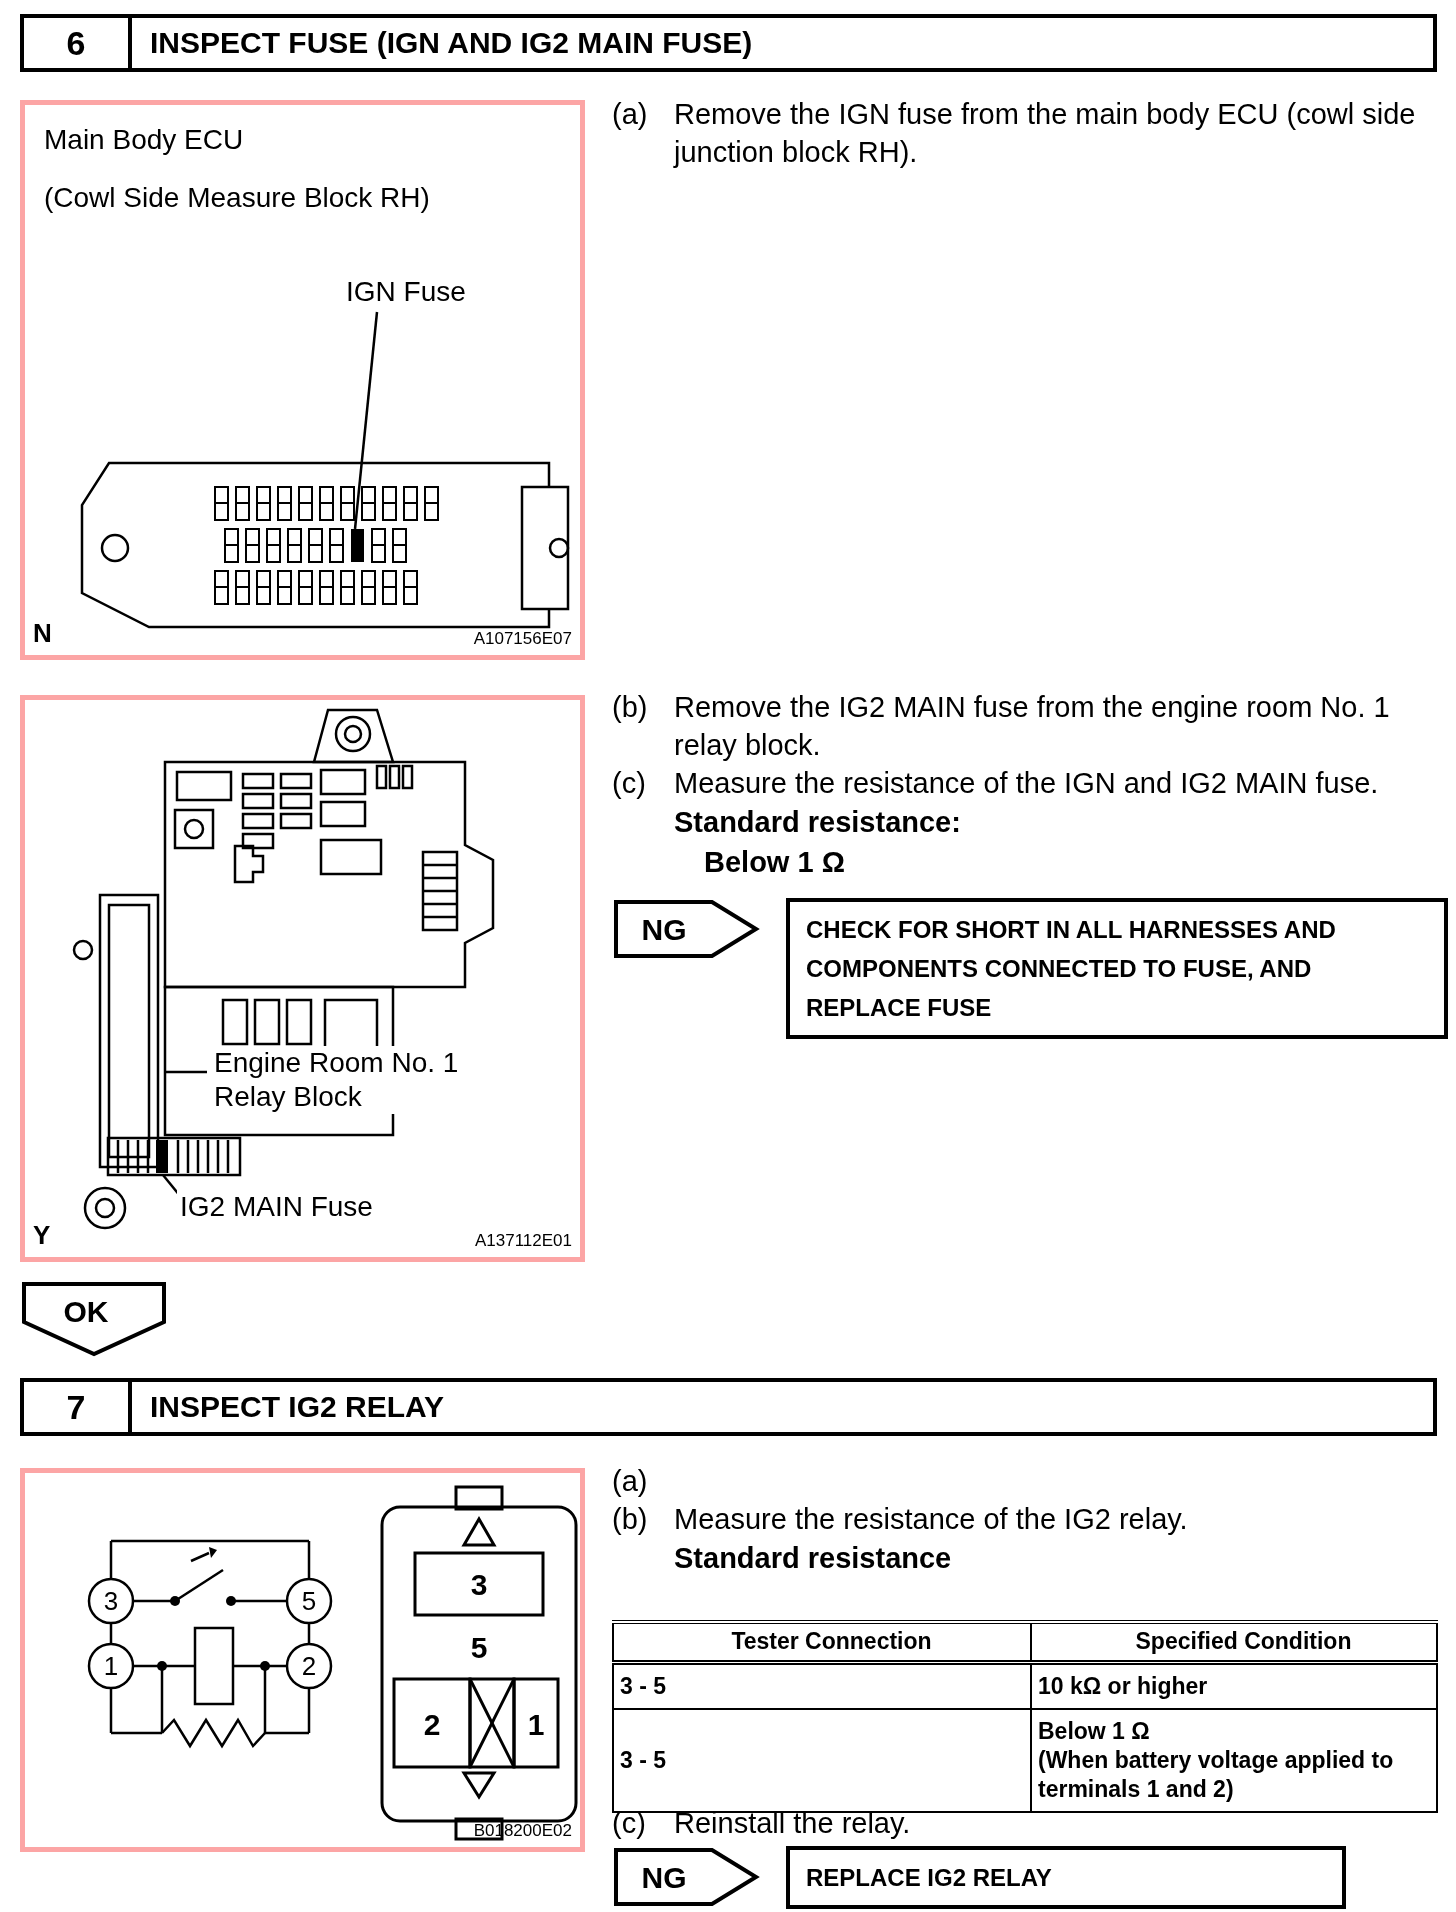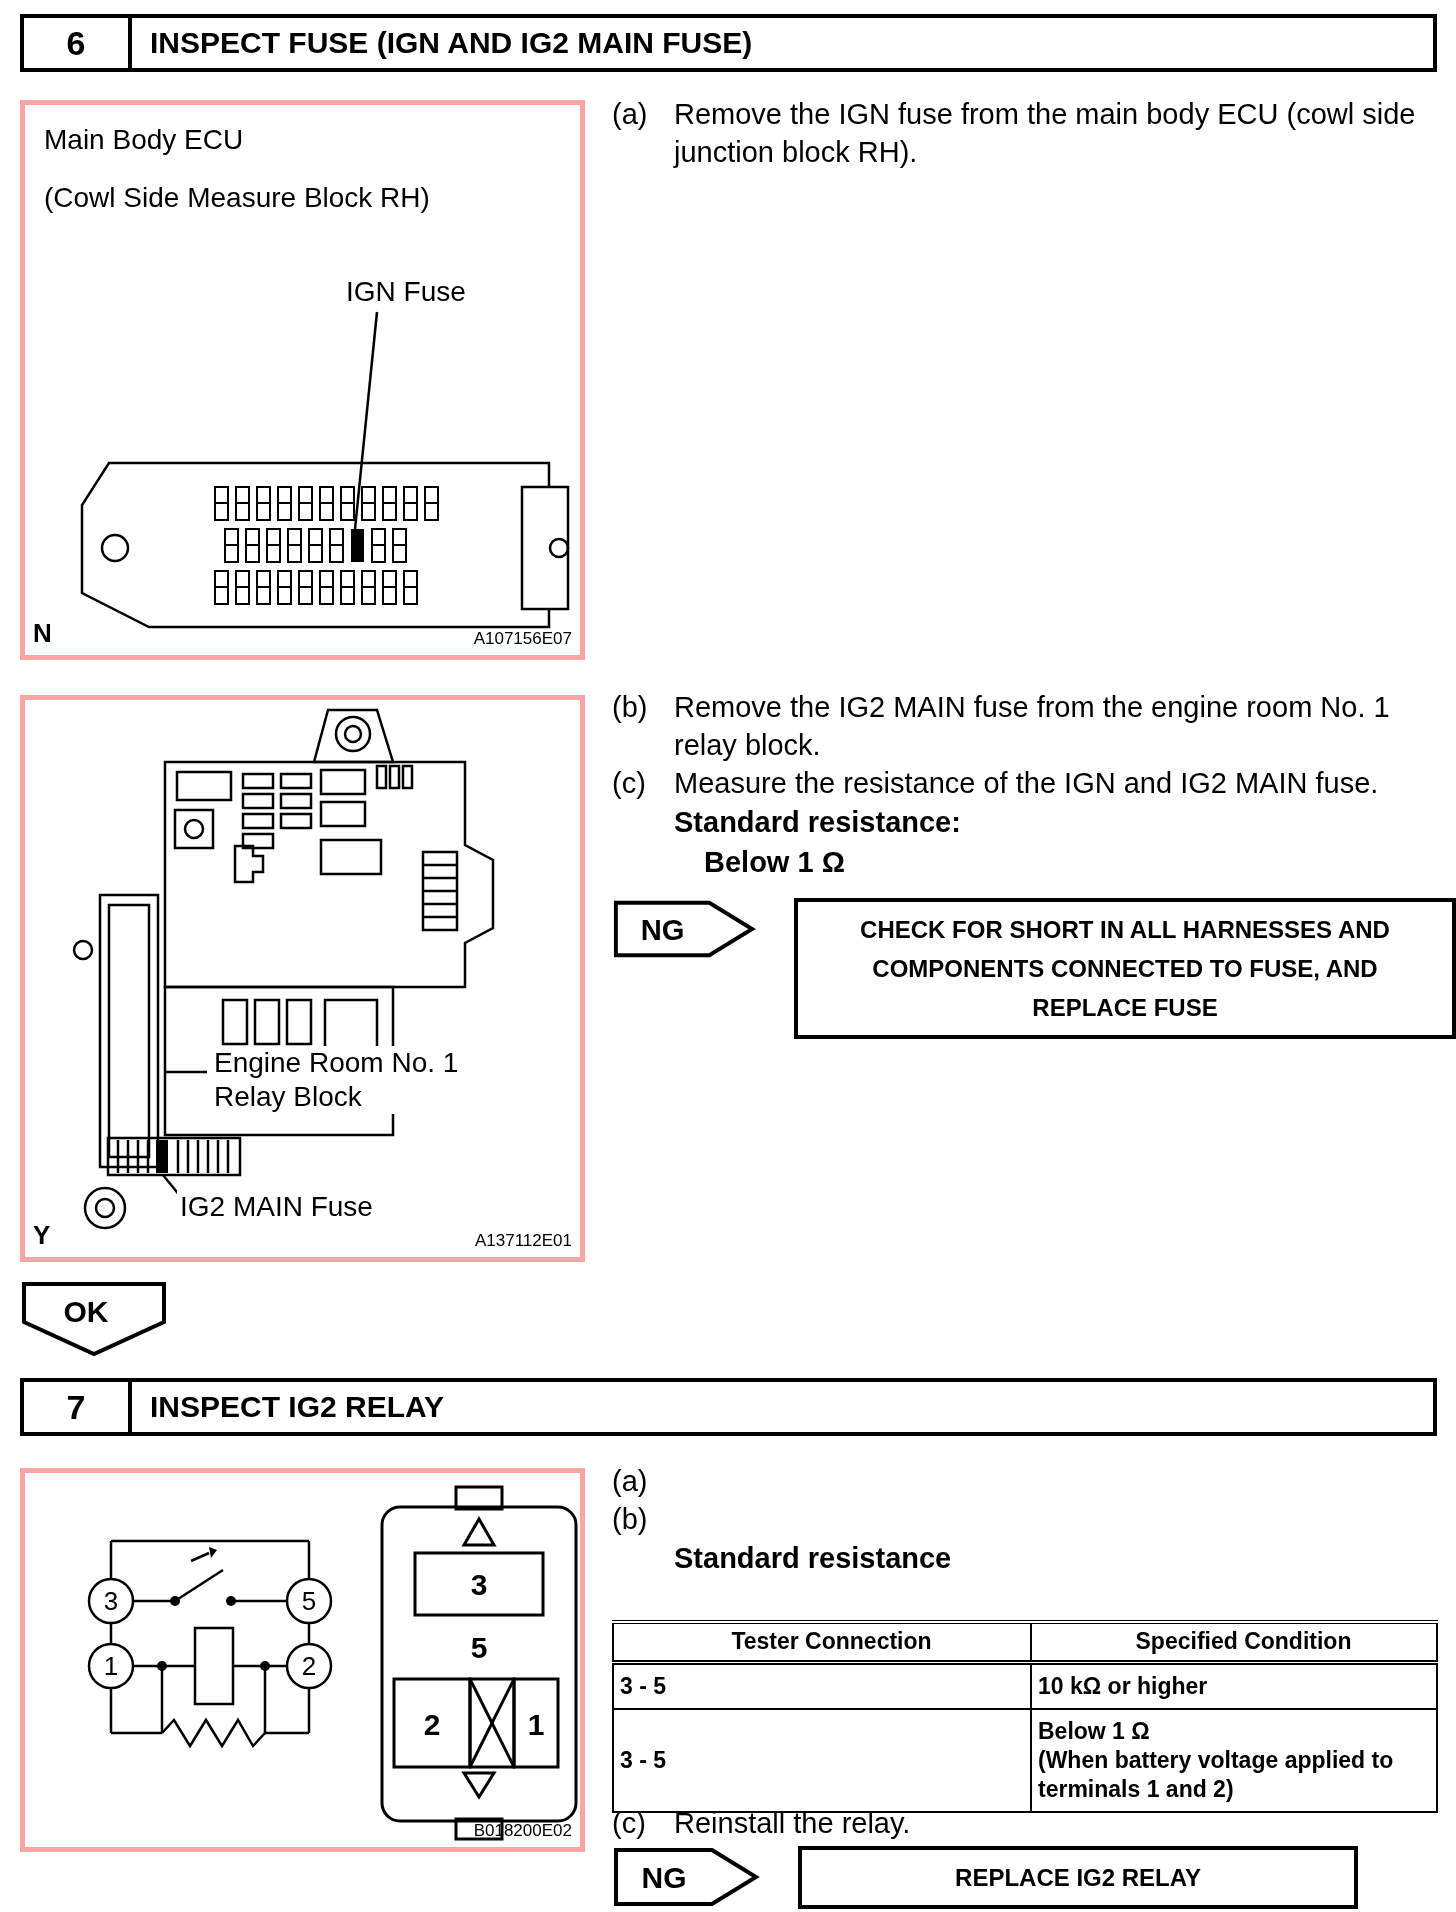--- a/index.html
+++ b/index.html
@@ -27,21 +27,21 @@
   
   .rc { position:absolute; left:612px; width:828px; }
   #rc-a { top:95px; } #rc-bc { top:688px; } #rc-7 { top:1462px; }
   .item { display:flex; }
   .mk { width:62px; flex:0 0 62px; font-size:29px; line-height:38px; }
   .tx { font-size:29px; line-height:38px; max-width:745px; }
   .std1 { margin-left:62px; font-weight:bold; font-size:29px; line-height:40px; }
   .std2 { margin-left:92px; font-weight:bold; font-size:29px; line-height:40px; }
 
   
-  .ng-row { position:absolute; left:612px; display:flex; align-items:flex-start; gap:36px;text-align:center; }
+  .ng-row { position:absolute; left:612px; display:flex; align-items:flex-start; gap:24px; }
   #ng1 { top:898px; } #ng2 { top:1846px; }
   .ng-box { border:4px solid #000; padding:8px 16px; font-size:24px; font-weight:bold; line-height:39px; max-width:662px; background:#fff; }
   #ok { position:absolute; left:20px; top:1280px; }
   .arrow-text { font-size:30px; font-weight:bold; font-family:"Liberation Sans",sans-serif; }
 
   
   .spec-table { position:absolute; left:612px; top:1620px; width:826px; border-collapse:collapse; background:#fff; }
   .spec-table th { border:2px solid #000; border-top:4px double #000; border-bottom:5px double #000;
                    font-size:23px; font-weight:bold; height:40px; text-align:center;padding-left:19px; }
   .spec-table td { border:2px solid #000; font-size:23px; font-weight:bold; padding:7px 6px; line-height:29px; }
@@ -281,20 +281,21 @@
     </svg>
     <div class="fig-code">B018200E02</div>
   </div>
 
   <div class="rc" id="rc-7">
     <div class="item">
       <span class="mk">(a)</span>
     </div>
     <div class="item">
       <span class="mk">(b)</span>
+      <span class="tx">Measure the resistance of the IG2 relay.</span>
     </div>
     <div class="std1">Standard resistance</div>
   </div>
 
   <table class="spec-table">
     <colgroup>
         <col style="width:418px">
         <col>
       </colgroup>
     <thead>

